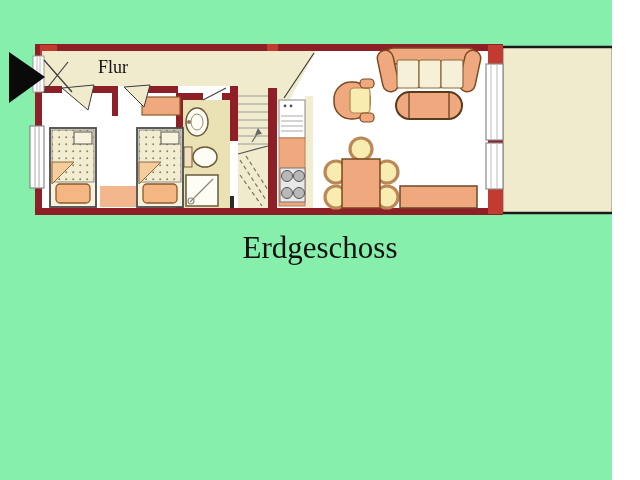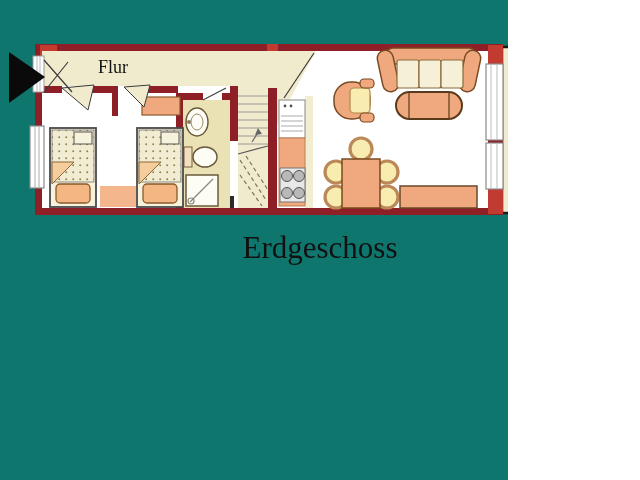--- a/index.html
+++ b/index.html
@@ -1,16 +1,16 @@
 <!DOCTYPE html>
 <html style="--wall: #8E1F26; --wall_bright: #C23B30; --floor_beige: #F1EBCE; --floor_khaki: #EAE2B4; --furniture_salmon: #F0A97E; --furniture_cream: #F6F0D8; --seat_yellow: #F8ECB0; --outline_brown: #7A4A22; --text: #111111;"><head>
 <meta charset="utf-8">
 <style>
   html,body{margin:0;padding:0;background:#fff;}
-  #canvas{position:relative;width:508px;height:480px;background:#0f766e;overflow:hidden;
+  #canvas{position:relative;width:612px;height:480px;background:#86efac;overflow:hidden;
           font-family:"Liberation Serif","DejaVu Serif",serif;}
   svg{display:block;}
   .wall{fill:var(--wall);}
   .wallBright{fill:var(--wall_bright);}
   .beige{fill:var(--floor_beige);}
   .khaki{fill:var(--floor_khaki);}
   .salmon{fill:var(--furniture_salmon);}
   .cream{fill:var(--furniture_cream);}
   .seat{fill:var(--seat_yellow);}
   .fixture{fill:#fdfdf6;}

